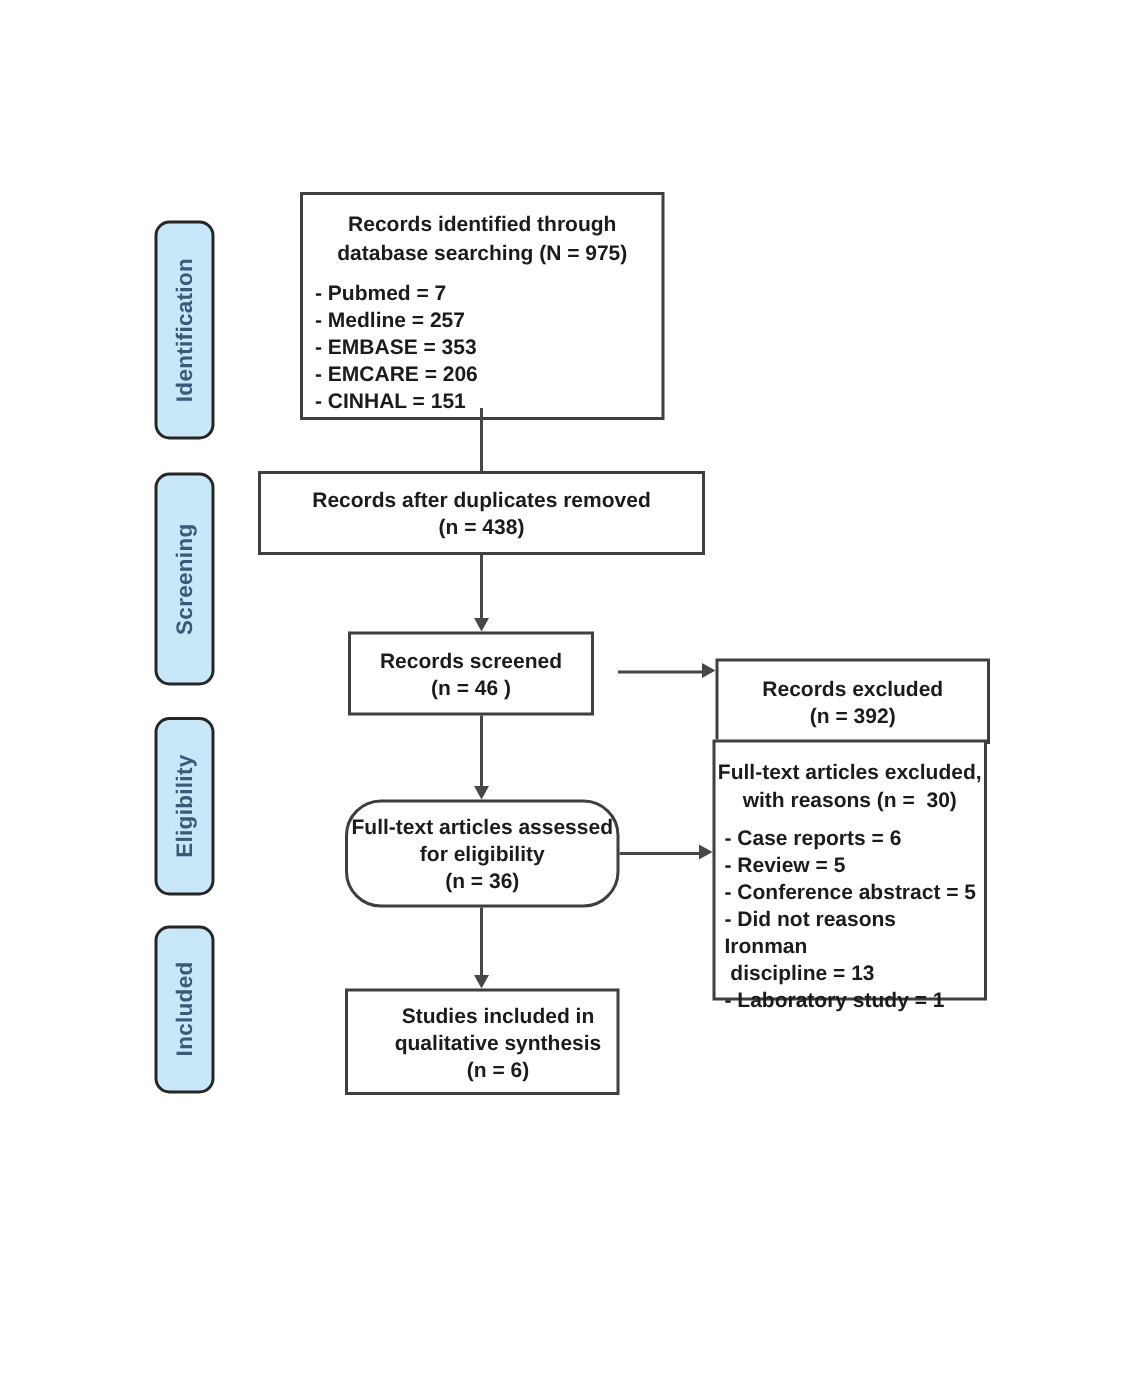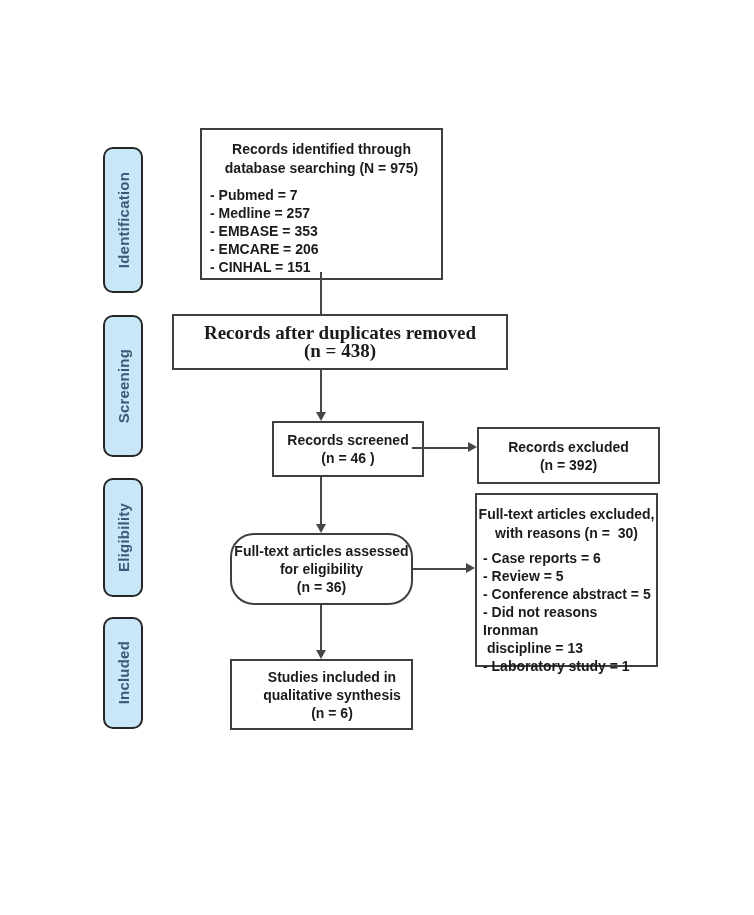--- a/index.html
+++ b/index.html
@@ -91,37 +91,37 @@
       <div class="line">- Pubmed = 7</div>
       <div class="line">- Medline = 257</div>
       <div class="line">- EMBASE = 353</div>
       <div class="line">- EMCARE = 206</div>
       <div class="line">- CINHAL = 151</div>
     </div>
   </div>
 
   <div class="vline" style="left:320px; top:272px; height:42px;"></div>
 
-  <div class="fbox center" style="left:172px; top:314px; width:336px; height:56px; font-size:19px;font-family:Liberation Serif, serif;">
+  <div class="fbox center" style="left:172px; top:314px; width:298px; height:56px; font-size:14px;">
     <div class="line">Records after duplicates removed</div>
     <div class="line">(n = 438)</div>
   </div>
 
   <div class="vline" style="left:320px; top:370px; height:42px;"></div>
   <div class="arrow-down" style="left:316px; top:412px;"></div>
 
-  <div class="fbox center" style="left:232px; top:421px; width:152px; height:56px;margin-left:40px;">
+  <div class="fbox center" style="left:232px; top:421px; width:164px; height:56px;">
     <div class="line">Records screened</div>
     <div class="line">(n = 46 )</div>
   </div>
 
   <div class="hline" style="left:412px; top:447px; width:56px;"></div>
   <div class="arrow-right" style="left:468px; top:442px;"></div>
 
-  <div class="fbox center" style="left:477px; top:427px; width:183px; height:57px;">
+  <div class="fbox center" style="left:477px; top:439px; width:183px; height:57px;">
     <div class="line">Records excluded</div>
     <div class="line">(n = 392)</div>
   </div>
 
   <div class="vline" style="left:320px; top:477px; height:47px;"></div>
   <div class="arrow-down" style="left:316px; top:524px;"></div>
 
   <div class="fbox center" style="left:230px; top:533px; width:183px; height:72px;border-radius:24px;">
     <div class="line">Full-text articles assessed</div>
     <div class="line">for eligibility</div>

